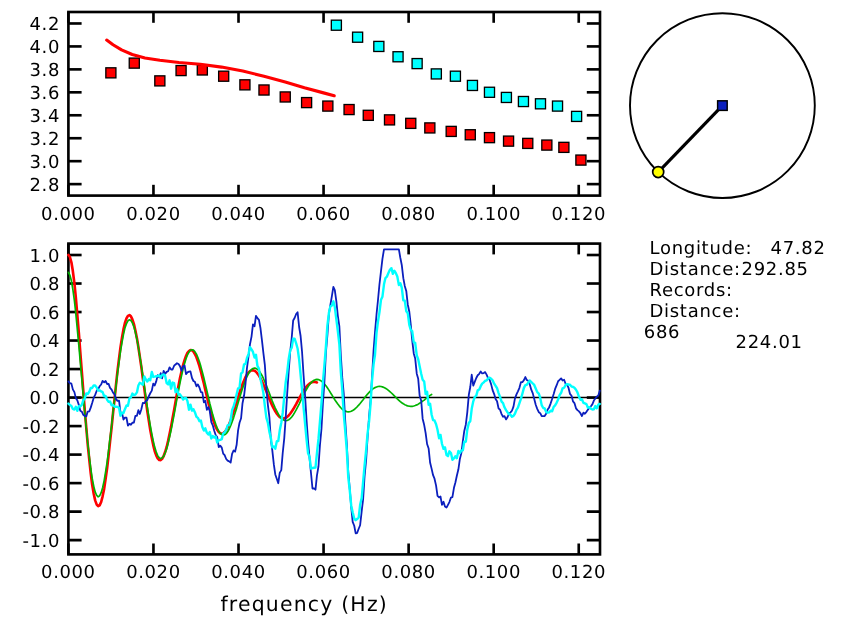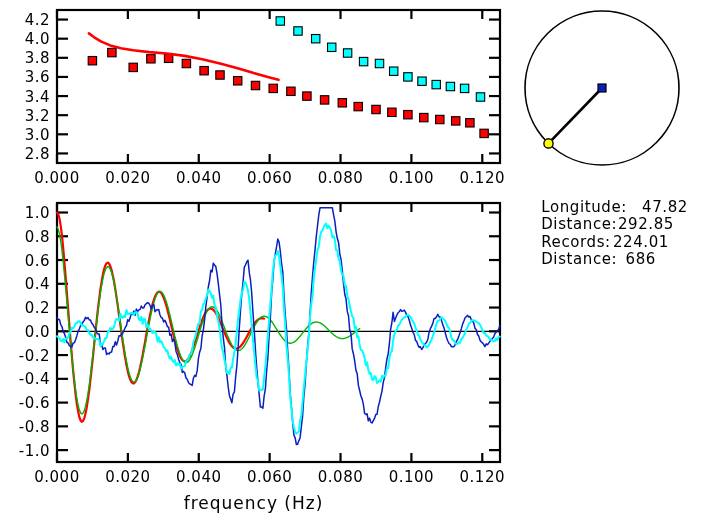--- a/index.html
+++ b/index.html
@@ -173,20 +173,20 @@
     </svg>
 
   <div class="info-panel">
     <div class="info-row info-line">
       <span>Longitude:</span><span style="float:right;padding-right:14px;"><span>47.82</span></span>
     </div>
     <div class="info-row info-line">
       <span>Distance:</span><span style="float:right;padding-right:28px;"><span>292.85</span></span>
     </div>
     <div class="info-row info-line">
-      <span>Records:</span><span style="float:right;padding-right:33px;"><span>224.01</span></span>
+      <span>Records:</span><span style="float:right;padding-right:33px;margin-top:43px;"><span>224.01</span></span>
     </div>
     <div class="info-row info-line">
       <span>Distance:</span><span style="float:right;padding-right:46px;"><span>686</span></span>
     </div>
   </div>
 
 </div>
 
 </body></html>

